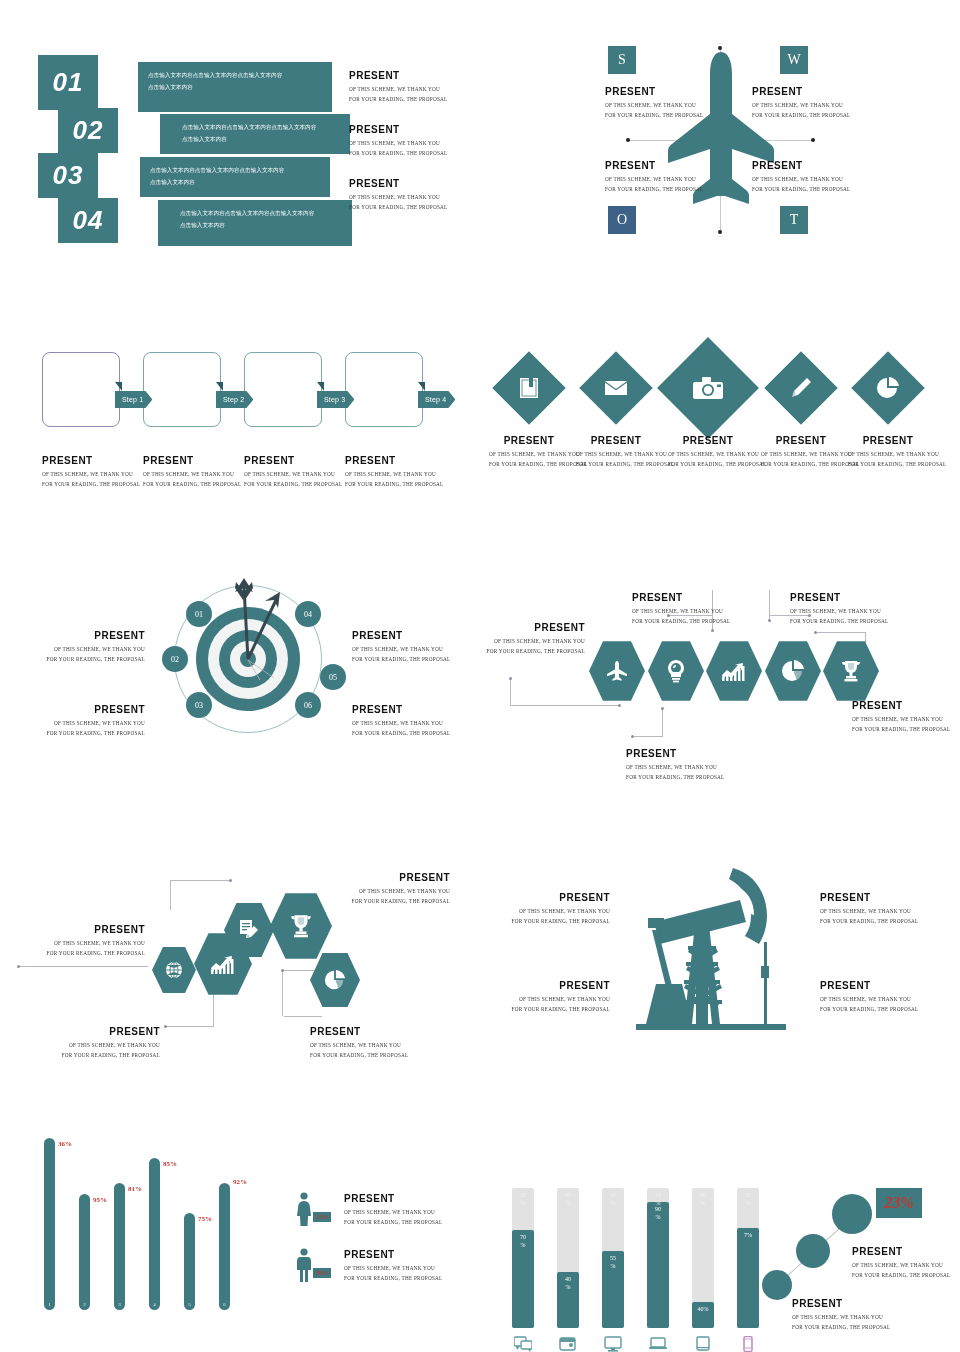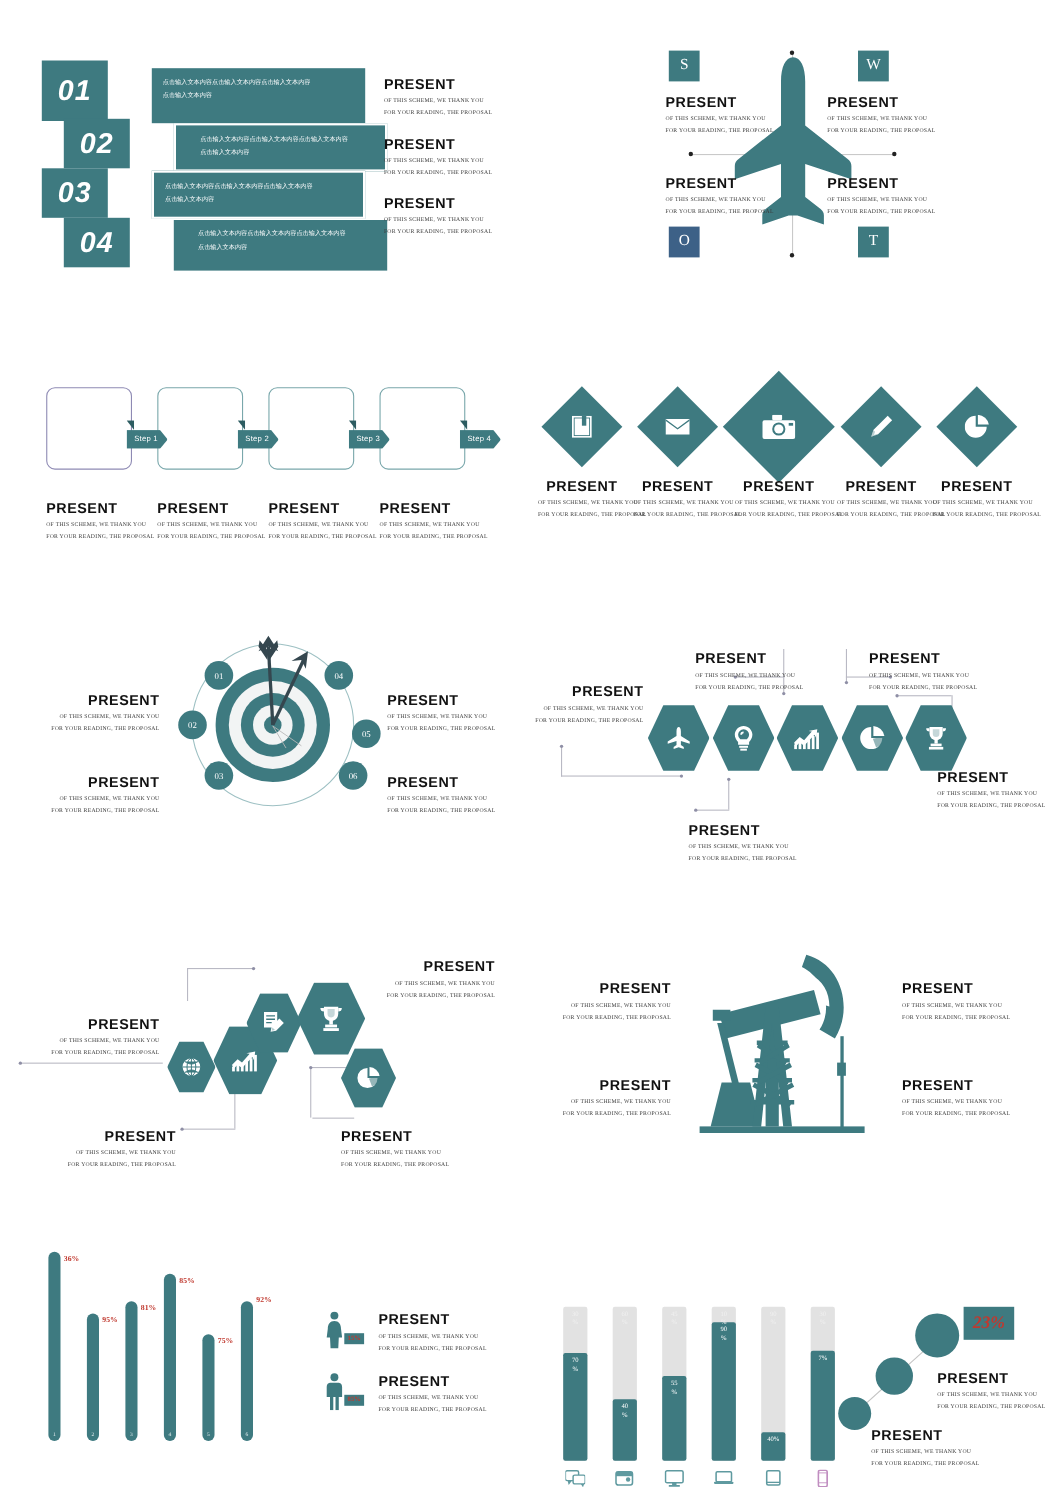--- a/index.html
+++ b/index.html
@@ -5,21 +5,21 @@
   * { box-sizing: border-box; }
   html, body { margin:0; padding:0; }
   body {
     width:960px; height:1352px; background:#ffffff; position:relative;
     font-family:"Liberation Sans", sans-serif; overflow:hidden;
   }
   .slide { position:absolute; }
 
   
   .present-title {
-    font-weight:bold; font-size:13px; letter-spacing:0.5px; color:#111;
+    font-weight:bold; font-size:10px; letter-spacing:0.5px; color:#111;
     line-height:1.1; white-space:nowrap;
   }
   .present-sub {
     font-family:"Liberation Serif", serif;
     font-size:5.2px; color:#3a3a3a; line-height:2.0; letter-spacing:0.25px;
     white-space:nowrap; margin-top:3px;
   }
   .tb { position:absolute; }
   .tb.right { text-align:right; }
   .tb.center { text-align:center; }
@@ -404,24 +404,24 @@
     </div>
   <div class="numdot" style="left:162px;top:86px;">
       <span>02</span>
     </div>
   <div class="numdot" style="left:186px;top:132px;">
       <span>03</span>
     </div>
   <div class="numdot" style="left:295px;top:41px;">
       <span>04</span>
     </div>
-  <div class="numdot" style="left:320px;top:94px;align-items:center;">
+  <div class="numdot" style="left:320px;top:104px;align-items:center;">
       <span>05</span>
     </div>
-  <div class="numdot" style="left:308px;top:132px;">
+  <div class="numdot" style="left:295px;top:132px;">
       <span>06</span>
     </div>
 
   <div class="tb right" style="left:0;top:70px;width:145px;">
     <div class="present-title">PRESENT</div>
     <div class="present-sub">
       <div>OF THIS SCHEME, WE THANK YOU</div>
       <div>FOR YOUR READING, THE PROPOSAL</div>
     </div>
   </div>

